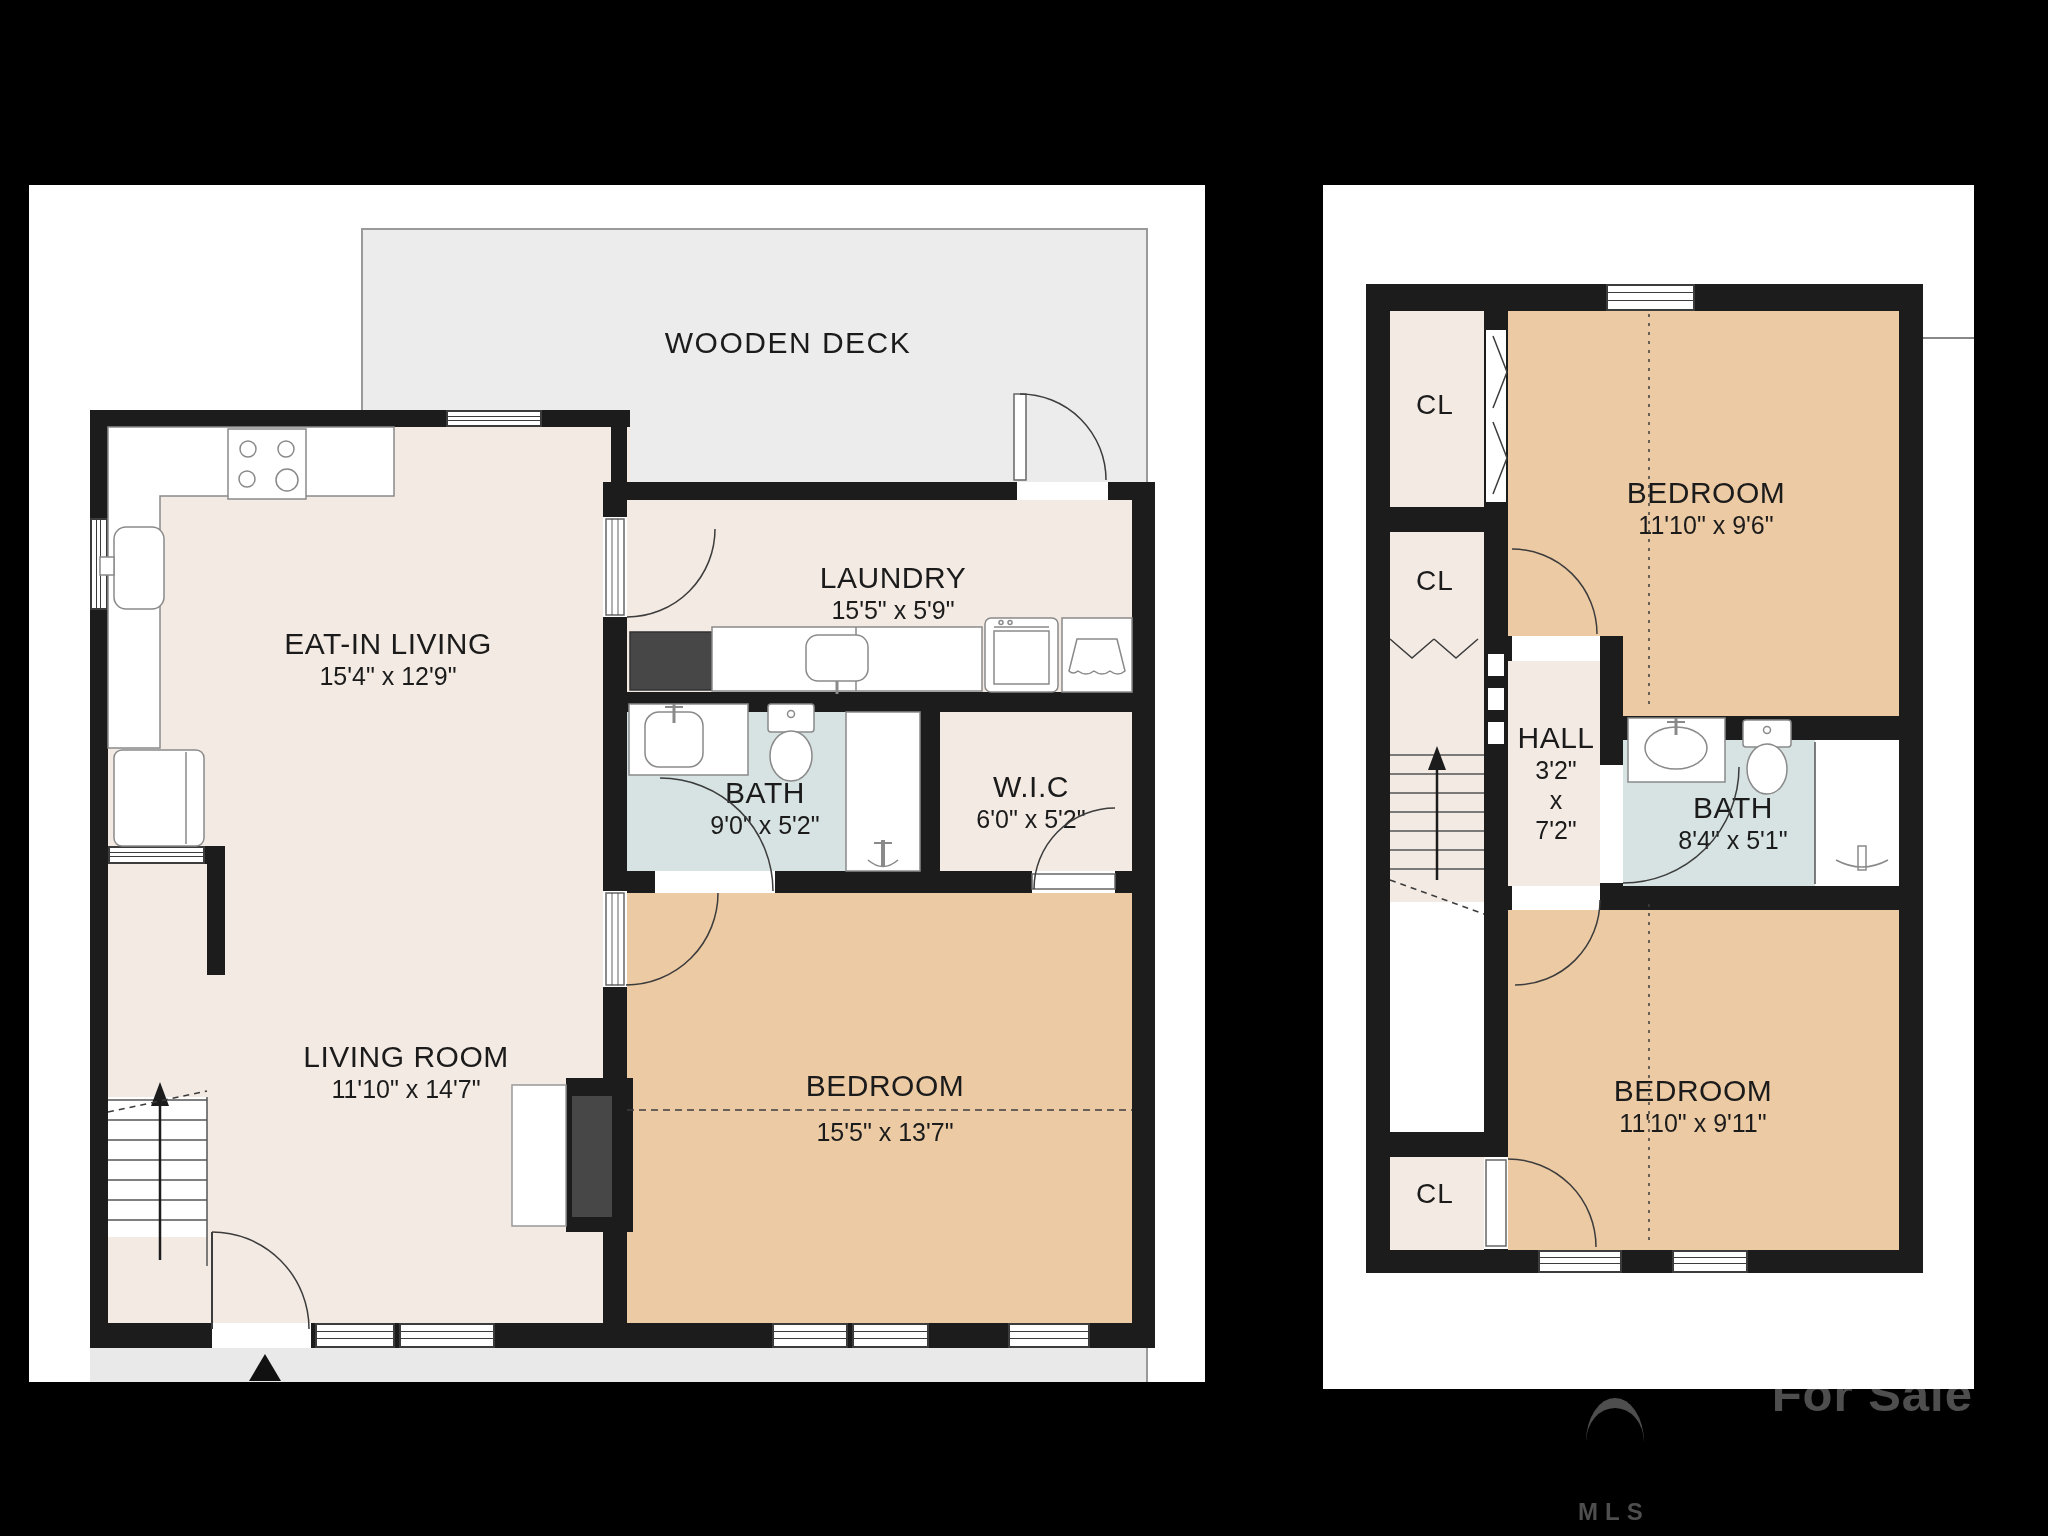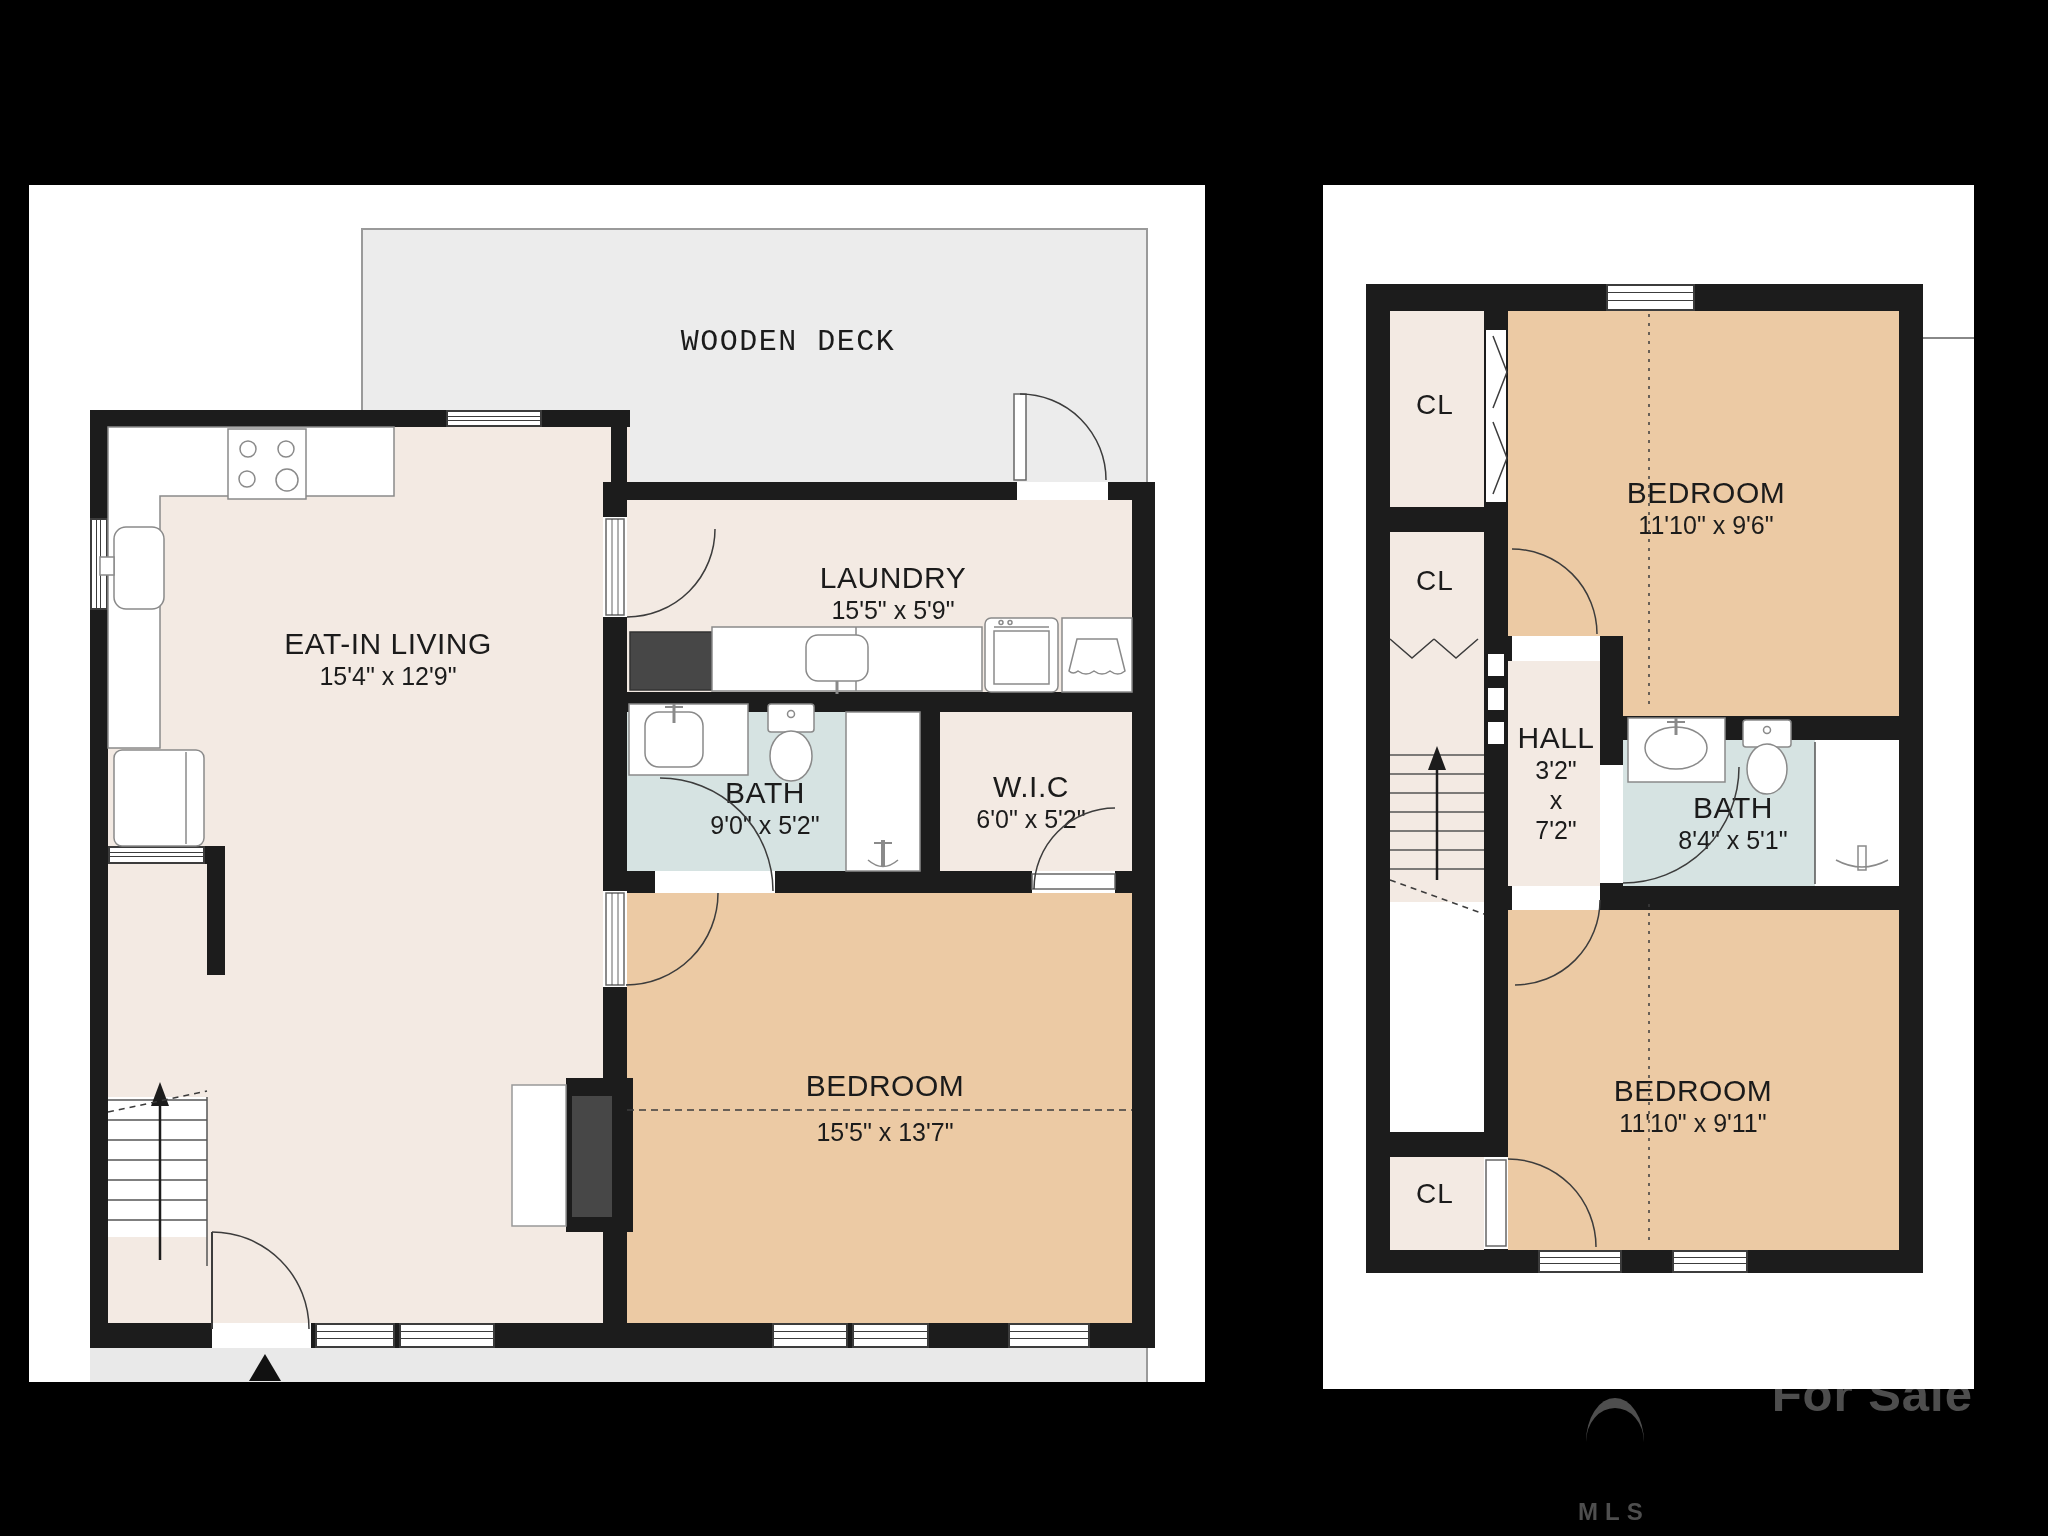--- a/index.html
+++ b/index.html
@@ -12,21 +12,21 @@
   .win{position:absolute;background:#fff;border:2px solid #3c3c3c;box-sizing:border-box;z-index:5;}
   .win-h::before,.win-h::after{content:"";position:absolute;left:0;right:0;height:0;border-top:1.5px solid #3c3c3c;}
   .win-h::before{top:28%}.win-h::after{top:60%}
   .win-v::before,.win-v::after{content:"";position:absolute;top:0;bottom:0;width:0;border-left:1.5px solid #3c3c3c;}
   .win-v::before{left:28%}.win-v::after{left:60%}
   .lbl{position:absolute;z-index:6;transform:translate(-50%,-50%);display:flex;flex-direction:column;
        align-items:center;text-align:center;color:#1b1b1b;white-space:nowrap;}
   .rname{font-size:30px;line-height:35px;letter-spacing:.5px;}
   .rdims{font-size:25px;line-height:30px;}
   .cl-lbl .rname{font-size:28px;letter-spacing:1px;}
-  .deck-lbl .rname{font-size:30px;letter-spacing:1.5px;font-family:Liberation Mono, monospace;}
+  .deck-lbl .rname{font-size:30px;letter-spacing:1.5px;}
   #lineart{position:absolute;left:0;top:0;z-index:7;pointer-events:none;}
   .wm{position:absolute;z-index:1;color:#4e4e4e;font-weight:bold;}
   #wm-forsale{left:1450px;top:1366px;width:523px;text-align:right;font-size:49px;letter-spacing:1px;}
   #wm-canopy{left:1484px;top:1408px;font-size:100px;letter-spacing:-4px;}
   #wm-arc{left:1586px;top:1398px;width:58px;height:34px;border-top:10px solid #4e4e4e;
           border-radius:50% 50% 0 0 / 100% 100% 0 0;z-index:1;position:absolute;}
   #wm-mls{left:1578px;top:1498px;font-size:24px;letter-spacing:7px;}
   #wm-year{left:1803px;top:1408px;font-size:100px;}
 </style>
 </head>
@@ -92,20 +92,24 @@
     <span class="rname">LAUNDRY</span>
     <span class="rdims">15'5" x 5'9"</span>
     </div>
   <div class="lbl" style="left:765px;top:807px;">
     <span class="rname">BATH</span>
     <span class="rdims">9'0" x 5'2"</span>
     </div>
   <div class="lbl" style="left:1031px;top:801px;">
     <span class="rname">W.I.C</span>
     <span class="rdims">6'0" x 5'2"</span>
+    </div>
+  <div class="lbl" style="left:406px;top:1071px;">
+    <span class="rname">LIVING ROOM</span>
+    <span class="rdims">11'10" x 14'7"</span>
     </div>
   <div class="lbl" style="left:885px;top:1107px;">
     <span class="rname">BEDROOM</span>
     <span class="rdims" style="margin-top:14px;">15'5" x 13'7"</span>
     </div>
 
   <div class="floor" style="left:1390px;top:311px;width:94px;height:196px;background:#f3eae3;"></div>
   <div class="floor" style="left:1390px;top:532px;width:94px;height:104px;background:#f3eae3;"></div>
   <div class="floor" style="left:1390px;top:636px;width:94px;height:114px;background:#f3eae3;"></div>
   <div class="floor" style="left:1390px;top:750px;width:94px;height:152px;background:#f3eae3;"></div>

